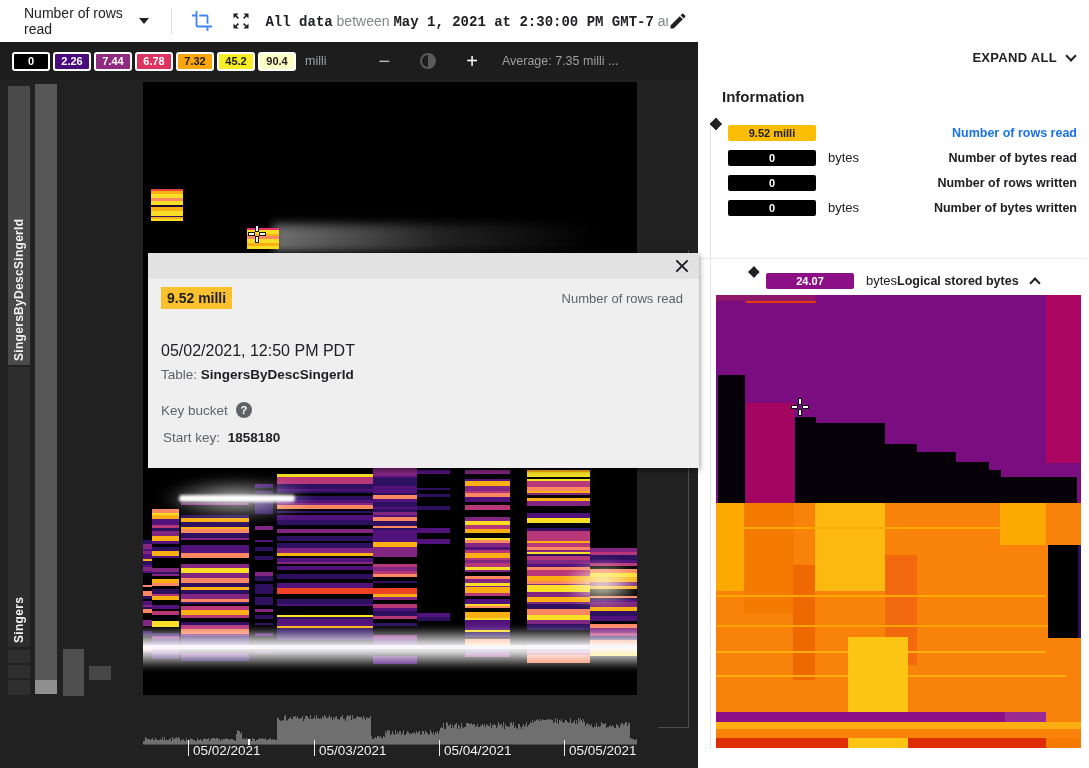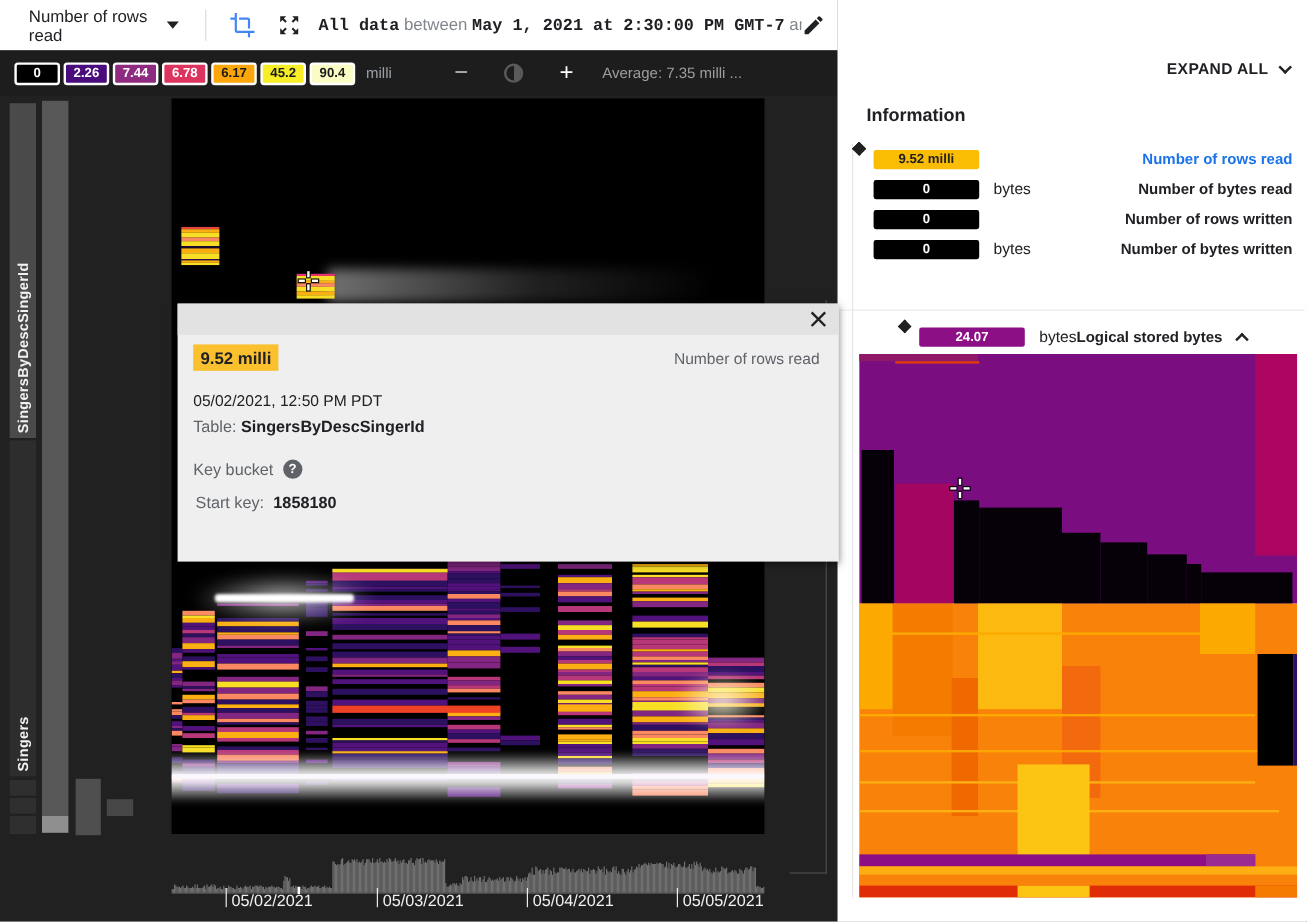--- a/index.html
+++ b/index.html
@@ -69,21 +69,21 @@
   .tooltip { position:absolute; left:148px; top:253px; width:551px; height:215px; background:#efefef;
     box-shadow:0 2px 6px rgba(0,0,0,.5); z-index:50; }
   .tt-head { height:26px; background:#e2e2e2; position:relative; }
   .tt-close { position:absolute; right:8px; top:4px; width:18px; height:18px; background:none; border:none; cursor:pointer; }
   .tt-close i { position:absolute; left:8px; top:1px; width:2px; height:16px; background:#202124; }
   .tt-close .x1 { transform:rotate(45deg); } .tt-close .x2 { transform:rotate(-45deg); }
   .tt-body { padding:8px 16px 0 13px; }
   .tt-row1 { display:flex; align-items:center; }
   .tt-badge { background:#fbc02d; color:#202124; font-size:14px; font-weight:700; padding:3px 6px; }
   .tt-metric { margin-left:auto; color:#5f6368; font-size:13px; }
-  .tt-date { margin-top:17px; font-size:13px; color:#202124; }
+  .tt-date { margin-top:33px; font-size:16px; color:#202124; }
   .tt-table { margin-top:7px; font-size:13.5px; color:#5f6368; }
   .tt-table b { color:#202124; font-weight:700; }
   .tt-kb { margin-top:20px; display:flex; align-items:center; gap:8px; color:#5f6368; font-size:13.5px; }
   .help-ic { width:16px; height:16px; border-radius:50%; background:#5f6368; color:#fff; font-size:11px;
     font-weight:700; display:flex; align-items:center; justify-content:center; }
   .tt-key { margin-top:12px; font-size:13.5px; color:#5f6368; padding-left:2px; }
   .tt-key b { color:#202124; font-weight:700; margin-left:4px; }
 
   
   .panel { position:absolute; left:698px; top:0; width:391px; height:768px; background:#fff; }
@@ -150,21 +150,21 @@
           </svg>
       </button>
     </div>
 
     <div class="scale-row">
       <div id="chips">
           <div class="chip" style="background: rgb(0, 0, 0); color: rgb(255, 255, 255);">0</div>
           <div class="chip" style="background: rgb(74, 12, 124); color: rgb(255, 255, 255);">2.26</div>
           <div class="chip" style="background: rgb(143, 42, 129); color: rgb(255, 255, 255);">7.44</div>
           <div class="chip" style="background: rgb(220, 51, 95); color: rgb(255, 255, 255);">6.78</div>
-          <div class="chip" style="background: rgb(251, 166, 11); color: rgb(26, 26, 26);">6.17</div>
+          <div class="chip" style="background: rgb(251, 166, 11); color: rgb(26, 26, 26);">7.32</div>
           <div class="chip" style="background: rgb(247, 238, 39); color: rgb(26, 26, 26);">45.2</div>
           <div class="chip" style="background: rgb(251, 252, 196); color: rgb(26, 26, 26);">90.4</div>
         </div>
       <span class="unit">milli</span>
       <button class="zoom-minus">−</button>
       <span class="contrast"></span>
       <button class="zoom-plus">+</button>
       <span class="avg">Average: 7.35 milli ...</span>
     </div>
 

